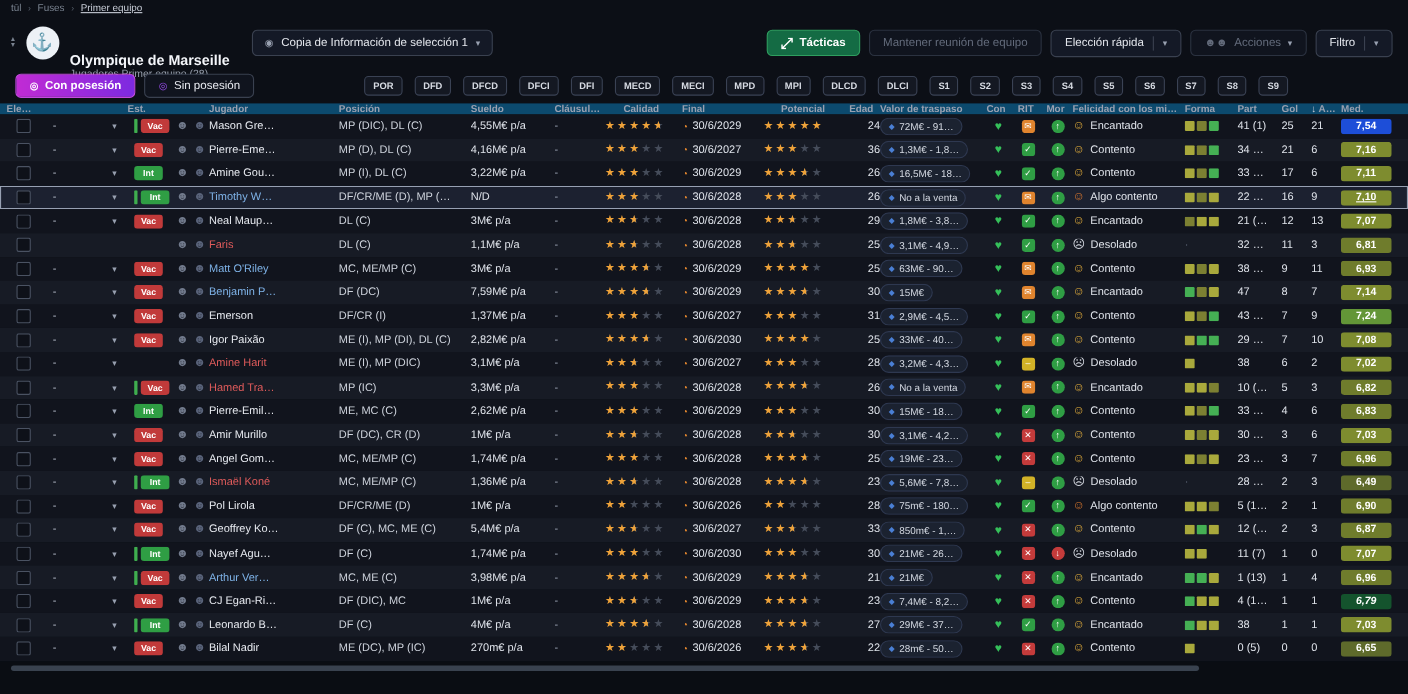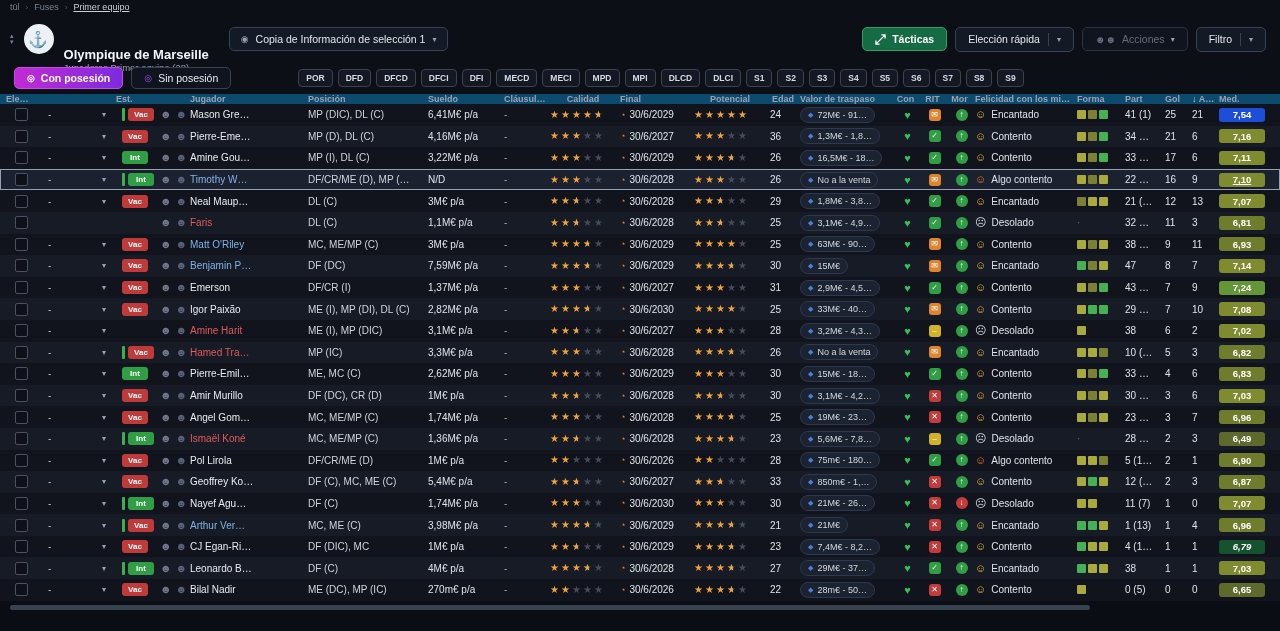--- a/index.html
+++ b/index.html
@@ -32,21 +32,21 @@
   .btn .divider{width:1px;height:13px;background:#3a4150;margin:0 2px;}
   .picon-person{color:#636b7b;font-size:10px;}
 
   
   .subtoolbar{display:flex;align-items:center;gap:8px;padding:1px 14px 5px 14px;height:26px;}
   .toggle{display:flex;align-items:center;gap:6px;padding:4px 12px;border-radius:5px;font-size:10.5px;
     border:1px solid #3a4150;background:#10141e;color:#e8eaf0;cursor:pointer;}
   .toggle.active{background:linear-gradient(90deg,#c12bd4,#7d2ae0);border-color:#c44be0;color:#fff;font-weight:bold;}
   .t-icon{font-size:9px;color:#fff;}
   .t-icon.purple{color:#9b4df0;}
-  .chips{display:flex;gap:5px;margin-left:59px;}
+  .chips{display:flex;gap:11px;margin-left:92px;}
   .chip{padding:3px 7px;border:1px solid #3a4254;border-radius:4px;font-size:8.5px;font-weight:bold;
     color:#d6dae2;background:#141822;cursor:pointer;}
 
   
   .grid{display:grid;grid-template-columns:30px 80px 40px 34px 118px 120px 76px 46px 70px 74px 76px 30px 94px 27px 27px 27px 102px 48px 40px 27px 27px 54px;
     align-items:center;padding-left:6px;}
   .thead{height:20px;font-size:9px;font-weight:bold;color:#99a1b1;background:#0c4a6e;}
   .thead .th{overflow:hidden;white-space:nowrap;text-overflow:ellipsis;padding-right:4px;cursor:pointer;}
   .thead .th:nth-child(9),.thead .th:nth-child(11),.thead .th:nth-child(14),
   .thead .th:nth-child(15),.thead .th:nth-child(16){text-align:center;}
@@ -76,21 +76,21 @@
   .n-blue{color:#7fb3e8;}
   .c-pos{color:#cfd4dd;text-overflow:ellipsis;padding-right:4px;}
   .c-clause{color:#9aa2b2;}
   .c-stars{display:flex;}
   .stars{display:inline-flex;}
   .star{position:relative;display:inline-block;width:11px;font-size:10px;color:#454c5a;line-height:12px;}
   .star.full{color:#efa33a;}
   .star.half::after{content:"★";position:absolute;left:0;top:0;width:6px;overflow:hidden;color:#efa33a;}
   .c-final{display:flex;gap:4px;align-items:center;}
   .clock{color:#e0842e;font-size:9px;}
-  .c-age{text-align:left;}
+  .c-age{text-align:right;}
   .c-value{display:flex;}
   .value-pill{display:inline-flex;align-items:center;gap:4px;background:#1b2230;border:1px solid #2e3850;
     border-radius:8px;height:14px;padding:0 7px;font-size:9px;color:#d4d9e2;max-width:86px;overflow:hidden;white-space:nowrap;}
   .tag-icon{color:#4a7fd4;font-size:7px;}
   .c-center{display:flex;justify-content:center;}
   .heart{color:#35c05a;font-size:11px;}
   .sq{width:12px;height:12px;border-radius:3px;color:#fff;font-size:8px;display:inline-flex;
     align-items:center;justify-content:center;line-height:12px;}
   .circ{width:12px;height:12px;border-radius:50%;color:#fff;font-size:8px;display:inline-flex;
     align-items:center;justify-content:center;line-height:12px;}
@@ -135,20 +135,23 @@
       <span>Copia de Información de selección 1</span>
       <span class="caret">▾</span>
     </div>
     <div class="header-actions">
       <button class="btn green">
         <svg width="11" height="11" viewBox="0 0 12 12">
           <path d="M1 11 L11 1 M7 1 h4 v4 M5 11 h-4 v-4" stroke="#ffffff" stroke-width="1.4" fill="none"></path>
         </svg>
         <span>Tácticas</span>
       </button>
+      <button class="btn ghost">
+        <span>Mantener reunión de equipo</span>
+      </button>
       <button class="btn">
         <span>Elección rápida</span>
         <span class="divider"></span>
         <span class="caret">▾</span>
       </button>
       <button class="btn ghost">
         <span class="picon-person">☻☻</span>
         <span>Acciones</span>
         <span class="caret">▾</span>
       </button>
@@ -230,21 +233,21 @@
         <div class="cell c-est">
           <span class="accent-bar"></span>
           <span class="badge vac">Vac</span>
         </div>
         <div class="cell c-icons">
           <span class="picon">☻</span>
           <span class="picon">☻</span>
         </div>
         <div class="cell c-name n-normal">Mason Gre…</div>
         <div class="cell c-pos">MP (DIC), DL (C)</div>
-        <div class="cell">6,41M€ p/a</div>
+        <div class="cell">4,55M€ p/a</div>
         <div class="cell c-clause">-</div>
         <div class="cell c-stars">
           <span class="stars">
             <span class="star full">★</span>
             <span class="star full">★</span>
             <span class="star full">★</span>
             <span class="star full">★</span>
             <span class="star half">★</span>
           </span>
         </div>

